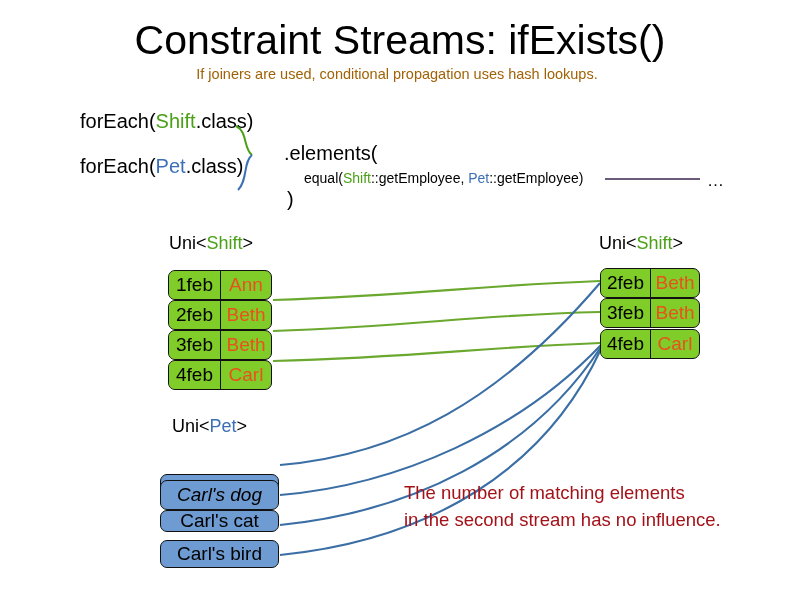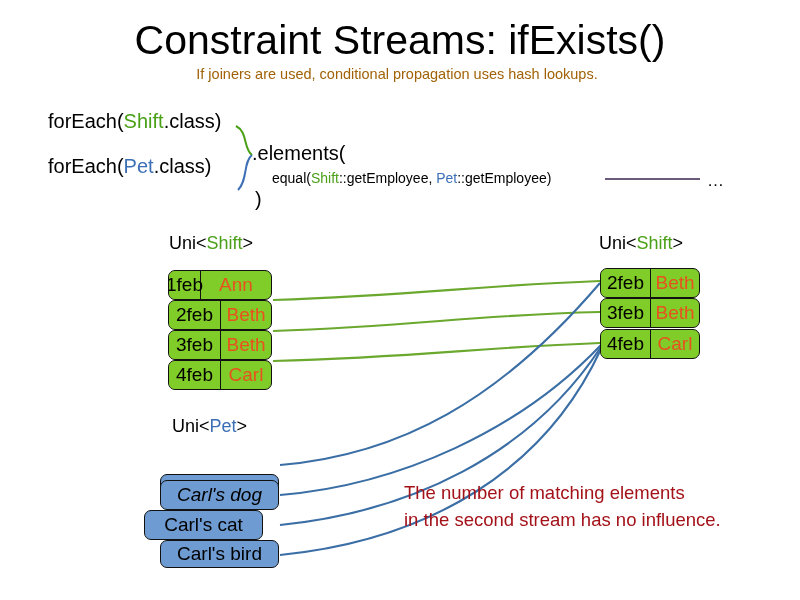--- a/index.html
+++ b/index.html
@@ -13,21 +13,21 @@
   #title{
     position:absolute;left:0;top:18px;width:800px;text-align:center;
     font-size:41px;color:#000;font-weight:normal;line-height:1.1;
     white-space:nowrap;
   }
   #subtitle{
     position:absolute;left:0;top:66px;width:794px;text-align:center;
     font-size:14.5px;color:#a16207;white-space:nowrap;
   }
 
-  .codeline{position:absolute;font-size:20px;color:#000;white-space:nowrap;}
+  .codeline{position:absolute;font-size:20px;color:#000;white-space:nowrap;margin-left:32px;}
   #code-shift{left:48px;top:110px;}
   #code-pet{left:48px;top:155px;}
   #code-ifexists{left:252px;top:142px;font-size:20px;}
   #code-equal{left:272px;top:170px;font-size:14px;}
   #code-closeparen{left:255px;top:188px;font-size:20px;}
   #ellipsis{position:absolute;left:707px;top:171px;font-size:17px;color:#000;}
 
   .k-shift{color:#4aa017;}
   .k-pet{color:#3c6fb5;}
 
@@ -108,21 +108,21 @@
       <path d="M280,555 C430,540 545,470 601,349"></path>
     </g>
 
     <line x1="605" y1="179" x2="700" y2="179" stroke="#6b5b7b" stroke-width="1.8"></line>
 
     <path d="M236,126 C248,132 243,148 252,155" fill="none" stroke="#4aa017" stroke-width="2"></path>
     <path d="M252,155 C243,162 248,180 238,190" fill="none" stroke="#3c6fb5" stroke-width="2"></path>
   </svg>
 
   <div class="node green" style="left:168px;top:270px;width:104px;height:30px;">
-    <div class="cell-date" style="width:32px;text-align:center;">1feb</div>
+    <div class="cell-date" style="width:52px;text-align:center;">1feb</div>
     <div class="cell-name">Ann</div>
   </div>
   <div class="node green" style="left:168px;top:300px;width:104px;height:30px;">
     <div class="cell-date" style="width:52px;">2feb</div>
     <div class="cell-name">Beth</div>
   </div>
   <div class="node green" style="left:168px;top:330px;width:104px;height:30px;">
     <div class="cell-date" style="width:52px;">3feb</div>
     <div class="cell-name">Beth</div>
   </div>
@@ -143,21 +143,21 @@
     <div class="cell-date" style="width:50px;">4feb</div>
     <div class="cell-name">Carl</div>
   </div>
 
   <div class="node blue" style="left:160px;top:474px;width:119px;height:30px;">
     <div class="cell-plain">Beth's dog</div>
   </div>
   <div class="node blue" style="left:160px;top:480px;width:119px;height:30px;font-style:italic;">
     <div class="cell-plain">Carl's dog</div>
   </div>
-  <div class="node blue" style="left:144px;top:510px;width:119px;height:30px;">
+  <div class="node blue" style="left:160px;top:510px;width:119px;height:22px;">
     <div class="cell-plain">Carl's cat</div>
   </div>
   <div class="node blue" style="left:160px;top:540px;width:119px;height:28px;">
     <div class="cell-plain">Carl's bird</div>
   </div>
 
   <div id="note">
     <div>The number of matching elements</div>
     <div>in the second stream has no influence.</div>
   </div>

